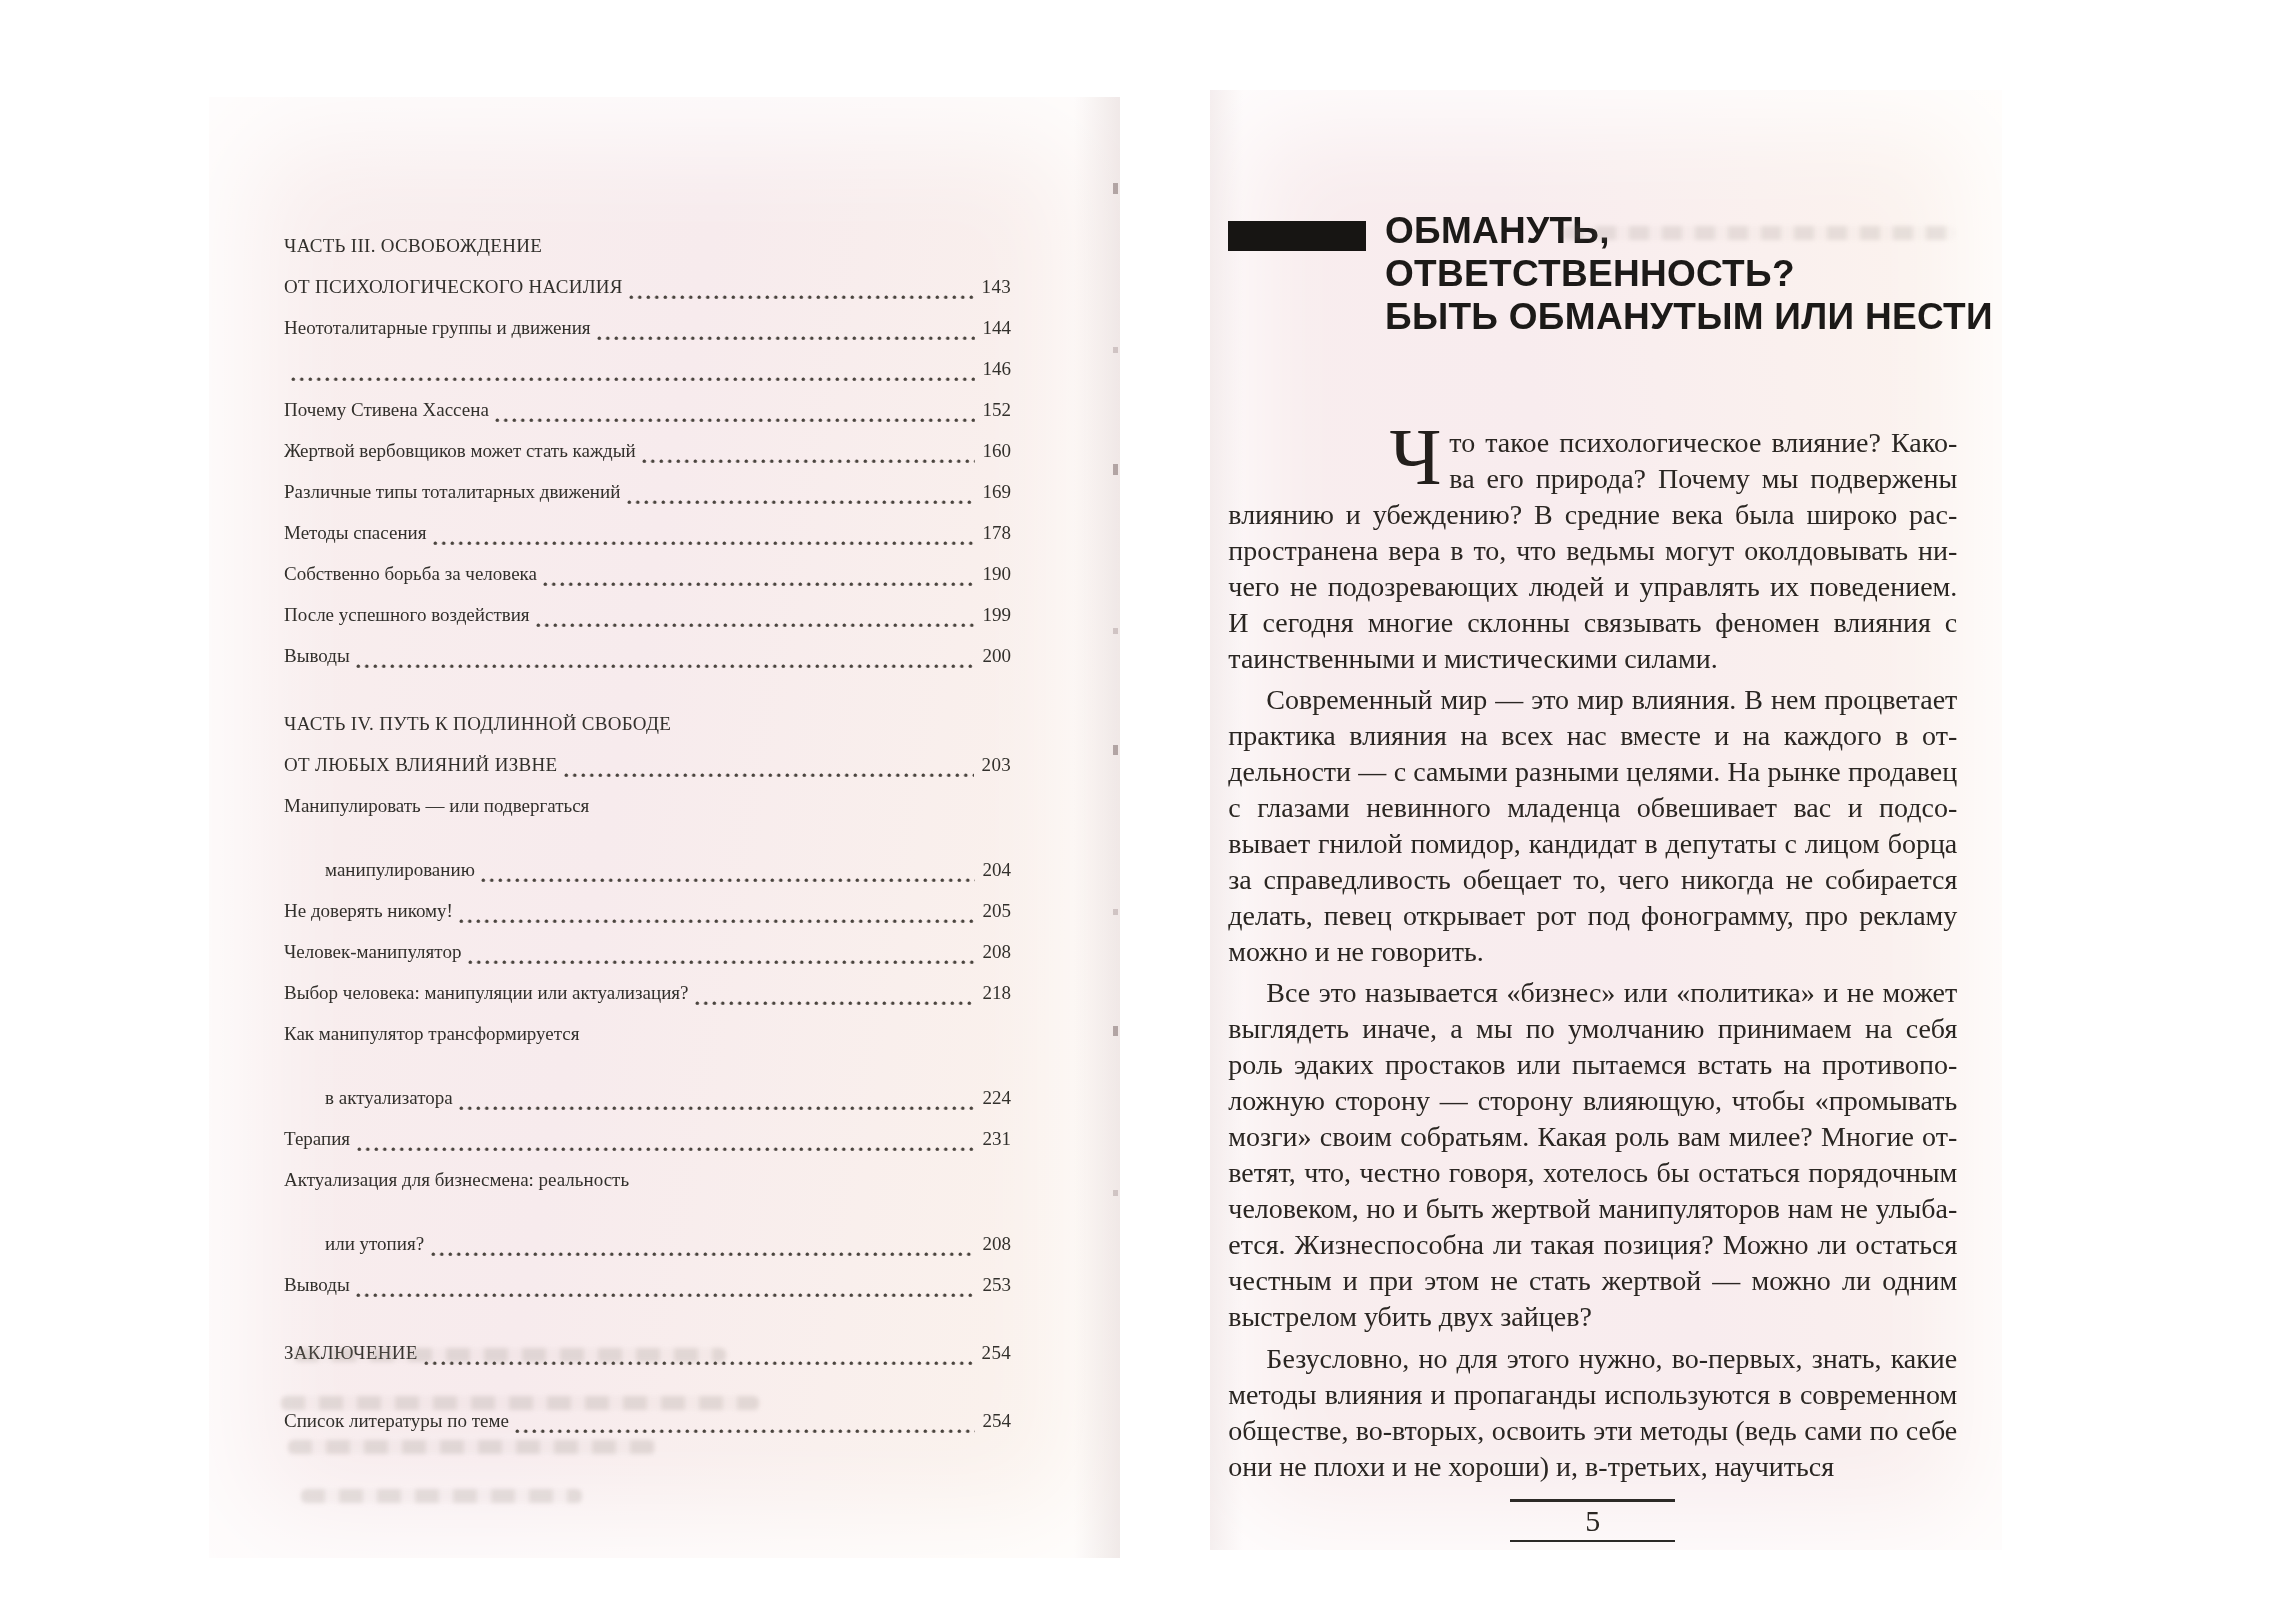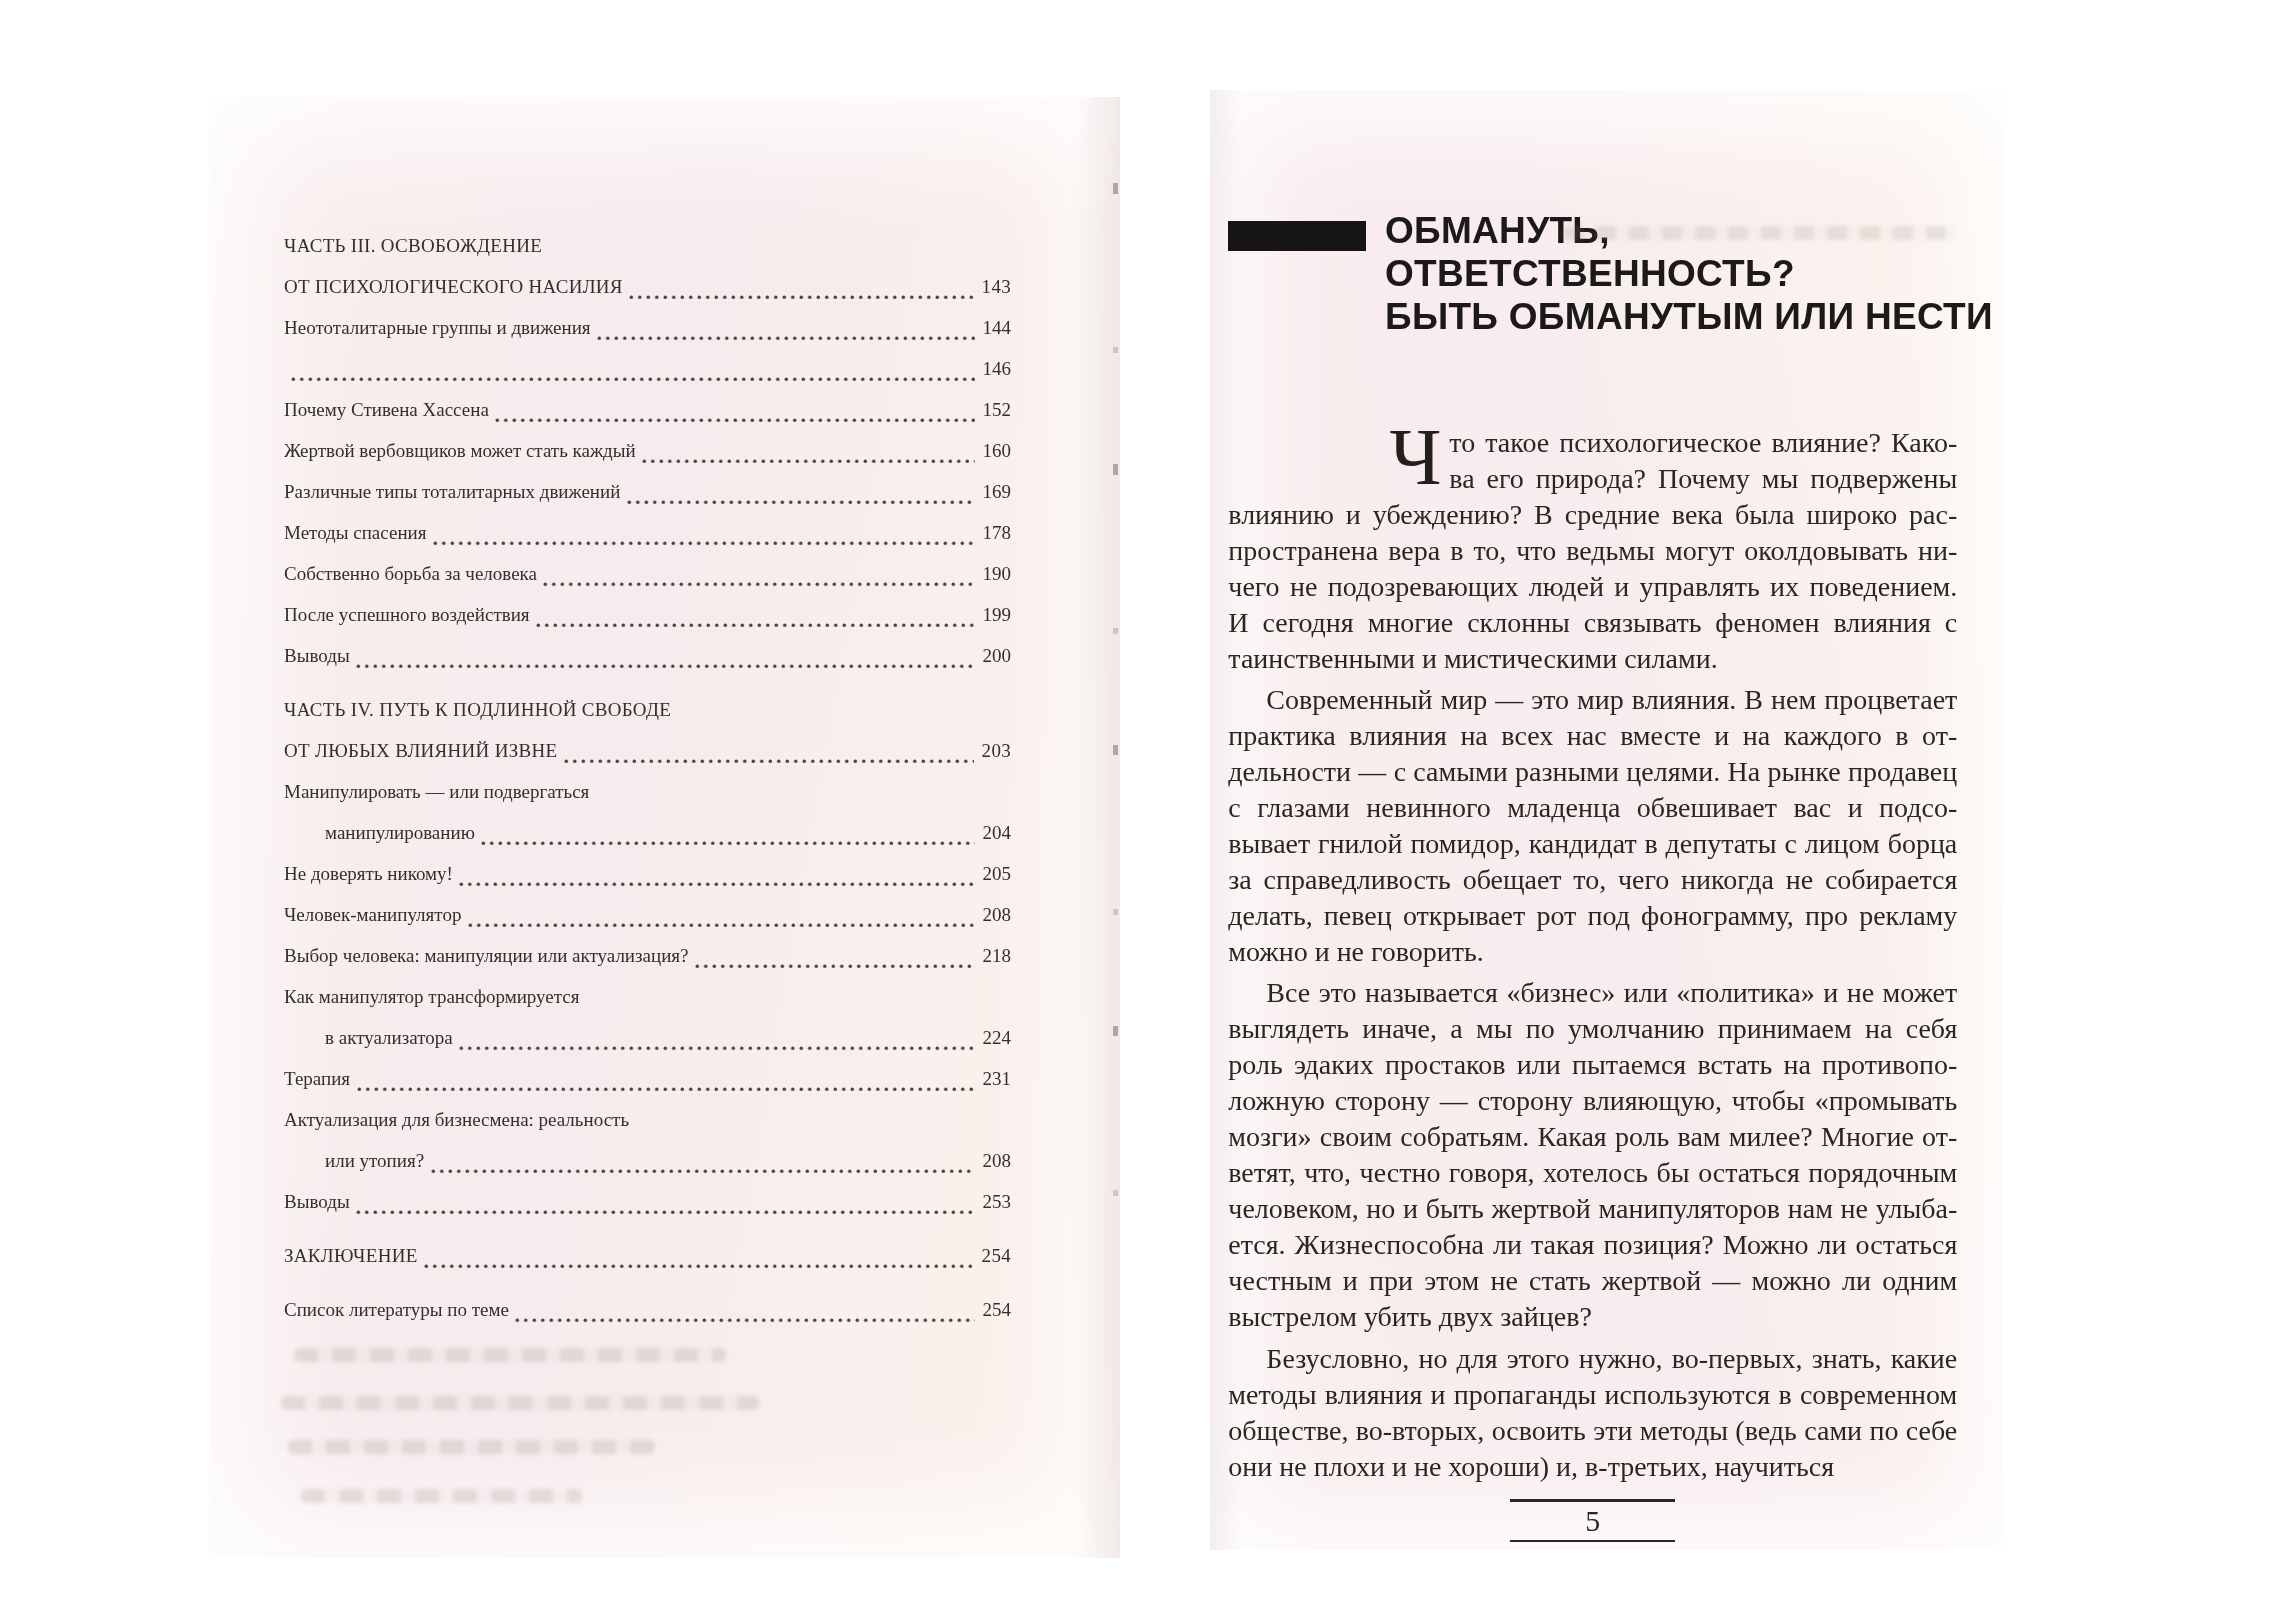--- a/index.html
+++ b/index.html
@@ -32,23 +32,23 @@
     font-size:19px;line-height:41px;color:#32302c;
   }
   .toc-row{display:flex;align-items:flex-end;text-align:center;}
   .toc-text{white-space:nowrap;}
   .toc-page{white-space:nowrap;padding-left:2.6px;}
   .leader{
     flex:1;height:4.6px;margin:0 5.2px 7.9px 6.5px;min-width:19.6px;
     background:radial-gradient(circle at 2.3px 2.3px,#4a443e 1.6px,rgba(0,0,0,0) 2.1px);
     background-size:8.5px 4.6px;background-repeat:repeat-x;background-position:left bottom;
   }
-  .toc-cont{padding-left:41px;}
+  .toc-cont{padding-left:41px;margin-top:23px;}
   .toc-section{letter-spacing:0.3px;}
-  .gap{margin-top:13px;}
+  .gap{margin-top:27px;}
   
   .chapter-bar{position:absolute;left:18.3px;top:131px;width:138px;height:30px;background:#171513;}
   .chapter-title{
     position:absolute;left:175px;top:119px;width:622px;
     font-family:"Liberation Sans","DejaVu Sans",sans-serif;font-weight:bold;
     font-size:37px;line-height:43px;color:#1c1a18;letter-spacing:0.3px;
   }
   .body-text{
     position:absolute;left:18.3px;top:335px;width:729px;
     font-size:28px;line-height:36px;text-align:justify;color:#2a2622;

